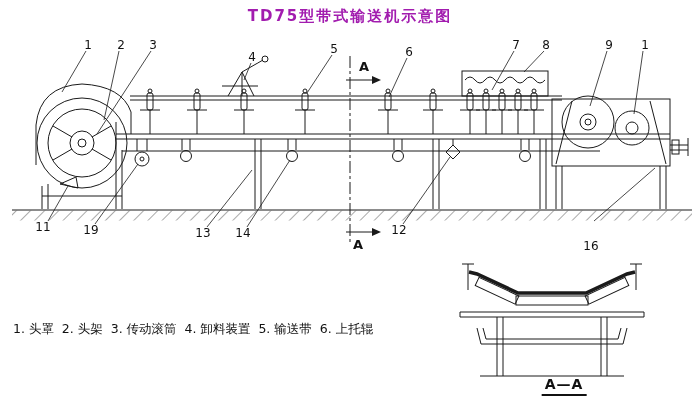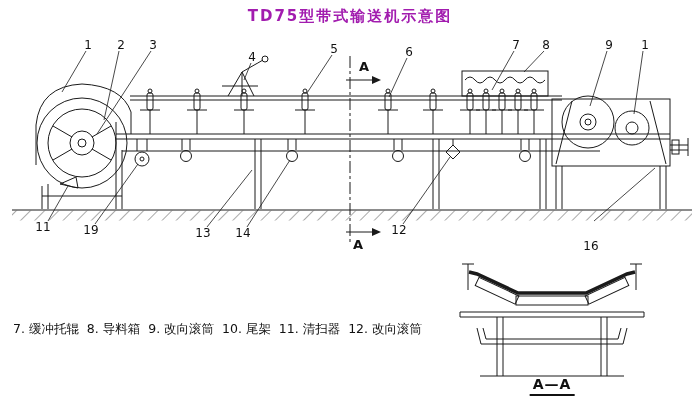--- a/index.html
+++ b/index.html
@@ -21,21 +21,21 @@
   }
   .amark {
     position:absolute; transform:translate(-50%,-50%);
     font-size:13px; font-weight:bold; color:#111; background:#fff; padding:0 2px; line-height:1;
   }
   .legend {
     position:absolute; left:13px; top:261px;
     font-size:12.5px; color:#111; line-height:27px; white-space:pre;
   }
   .aa-label {
-    position:absolute; left:552px; top:376px; transform:translateX(-50%);
+    position:absolute; left:564px; top:376px; transform:translateX(-50%);
     font-size:14px; font-weight:bold; letter-spacing:1px;
     border-bottom:2px solid #111; padding:0 3px 2px 3px;
   }
 </style>
 </head>
 <body>
 
 <div class="page">
 
   <div class="title">TD75型带式输送机示意图</div>
@@ -234,19 +234,20 @@
   <span class="callout" style="left:91px;  top:230px;">19</span>
   <span class="callout" style="left:203px; top:233px;">13</span>
   <span class="callout" style="left:243px; top:233px;">14</span>
   <span class="callout" style="left:399px; top:230px;">12</span>
   <span class="callout" style="left:591px; top:210px;margin-top:36px;">16</span>
 
   <span class="amark" style="left:364px; top:66px;">A</span>
   <span class="amark" style="left:358px; top:244px;">A</span>
 
   <div class="legend">
+    <div>1. 头罩  2. 头架  3. 传动滚筒  4. 卸料装置  5. 输送带  6. 上托辊</div>
     <div>7. 缓冲托辊  8. 导料箱  9. 改向滚筒  10. 尾架  11. 清扫器  12. 改向滚筒</div>
     
   </div>
 
   <div class="aa-label">A—A</div>
 
 </div>
 
 </body></html>

